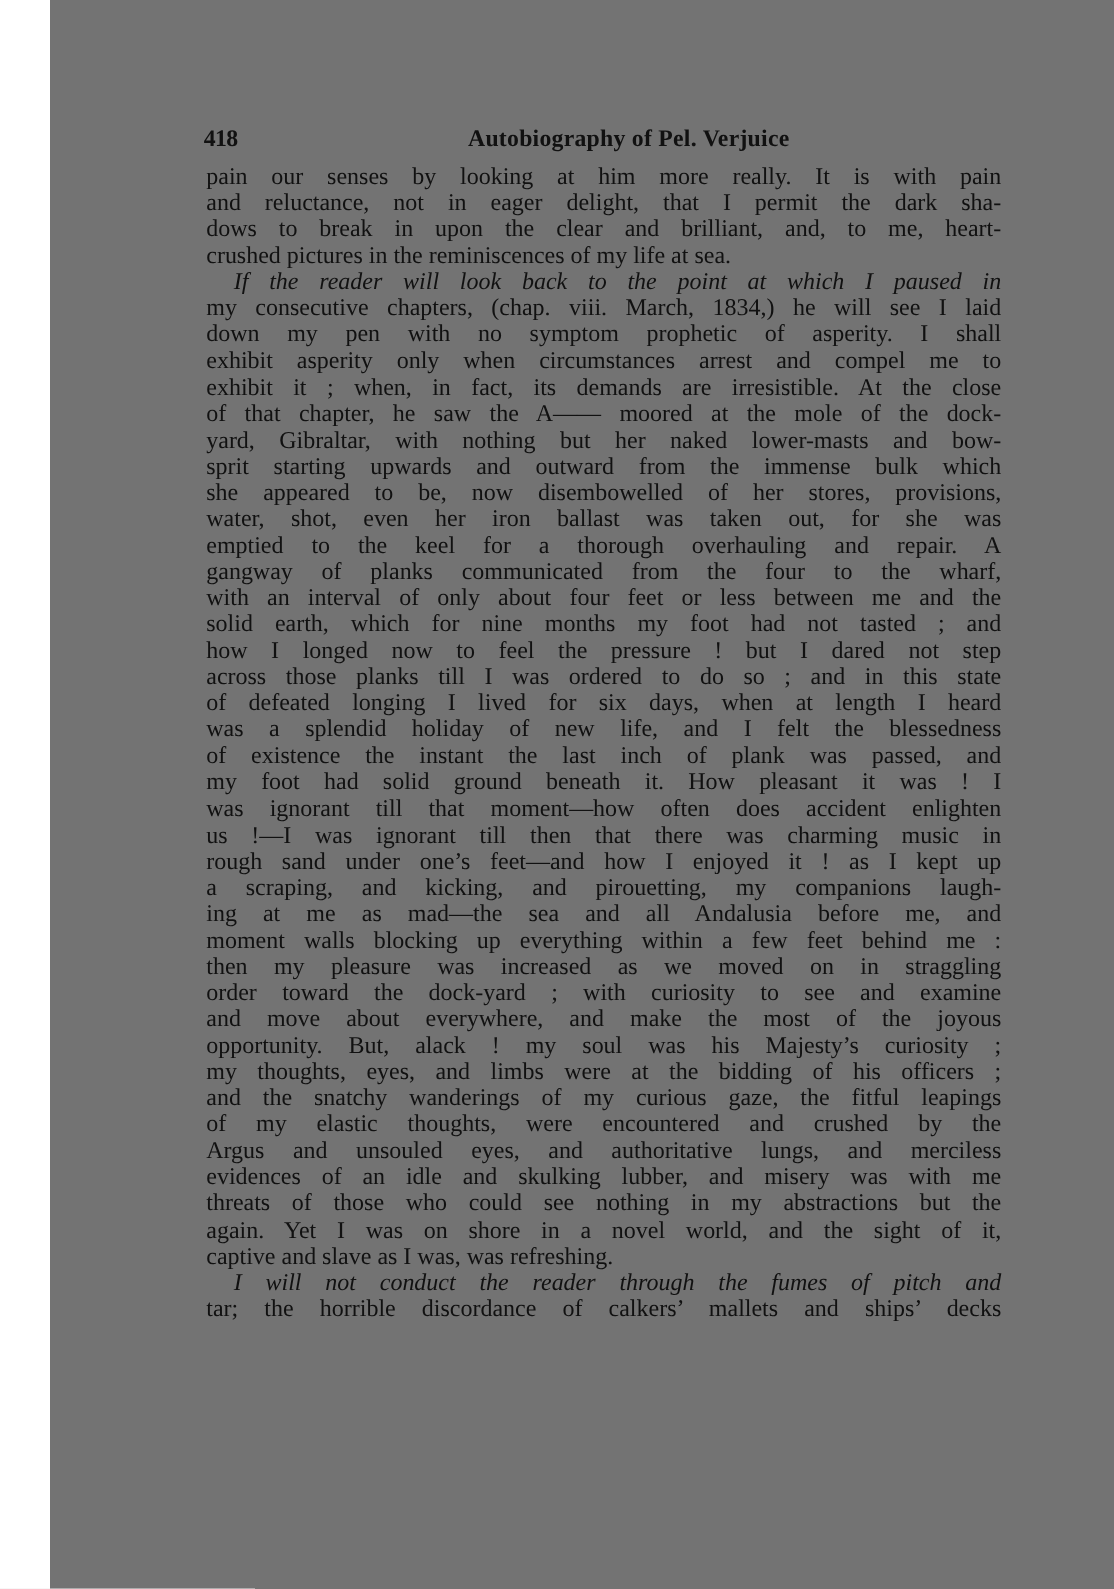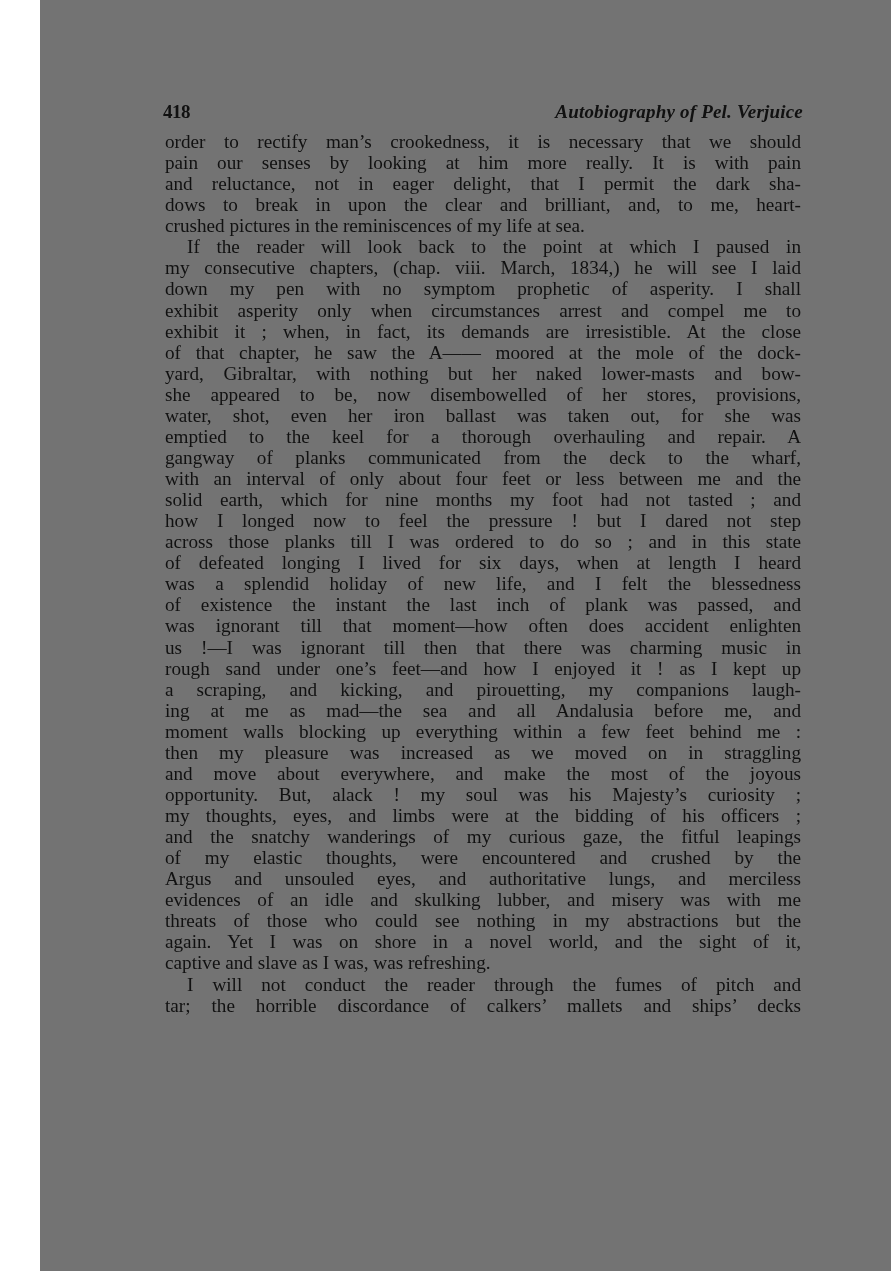--- a/index.html
+++ b/index.html
@@ -12,81 +12,83 @@
   }
   .running-head {
     position: absolute; left: 123px; top: 101px; width: 640px; height: 22px;
   }
   .page-number {
     position: absolute; left: 0; top: 0;
     font-family: "Liberation Serif", serif; font-weight: bold; font-size: 19px;
     letter-spacing: -0.5px;
   }
   .running-title {
-    position: absolute; left: 0; right: 0; top: 0; text-align: right;
-    font-family: "Liberation Serif", serif; font-style: italic; font-weight: bold;
+    position: absolute; left: 0; right: 0; top: 0; text-align: center;
+    font-family: "Liberation Serif", serif; font-weight: bold;
     font-size: 19px; padding-left: 40px; letter-spacing: 0.2px;
   }
   .body-text {
     position: absolute; left: 125px; top: 131px; width: 636px;
     font-family: "Liberation Serif", serif; font-size: 19.2px;
   }
   .line {
     display: block; height: 21.07px; line-height: 21.07px;
     text-align: justify; text-align-last: justify; white-space: nowrap;
     overflow: visible;
   }
   .line.last { text-align-last: left; }
-  .line.indent { padding-left: 22px; }
+  .line.indent { padding-left: 22px; font-style: italic; }
   .para { margin: 0; }
 </style>
 </head>
 <body>
 
 <div class="page">
   <div class="running-head">
     <span class="page-number">418</span>
     <span class="running-title">Autobiography of Pel. Verjuice</span>
   </div>
 
   <div class="body-text">
     <div class="para">
-      <span class="line">order to rectify man’s crookedness, it is necessary that we should</span>
       <span class="line">pain our senses by looking at him more really.  It is with pain</span>
       <span class="line">and reluctance, not in eager delight, that I permit the dark sha-</span>
       <span class="line">dows to break in upon the clear and brilliant, and, to me, heart-</span>
       <span class="line last">crushed pictures in the reminiscences of my life at sea.</span>
     </div>
 
     <div class="para">
       <span class="line indent">If the reader will look back to the point at which I paused in</span>
       <span class="line">my consecutive chapters, (chap. viii. March, 1834,) he will see I laid</span>
       <span class="line">down my pen with no symptom prophetic of asperity.  I shall</span>
       <span class="line">exhibit asperity only when circumstances arrest and compel me to</span>
       <span class="line">exhibit it ; when, in fact, its demands are irresistible.  At the close</span>
       <span class="line">of that chapter, he saw the A—— moored at the mole of the dock-</span>
       <span class="line">yard, Gibraltar, with nothing but her naked lower-masts and bow-</span>
+      <span class="line">sprit starting upwards and outward from the immense bulk which</span>
       <span class="line">she appeared to be, now disembowelled of her stores, provisions,</span>
       <span class="line">water, shot, even her iron ballast was taken out, for she was</span>
       <span class="line">emptied to the keel for a thorough overhauling and repair.  A</span>
-      <span class="line">gangway of planks communicated from the deck to the wharf,</span>
+      <span class="line">gangway of planks communicated from the four to the wharf,</span>
       <span class="line">with an interval of only about four feet or less between me and the</span>
       <span class="line">solid earth, which for nine months my foot had not tasted ; and</span>
       <span class="line">how I longed now to feel the pressure ! but I dared not step</span>
       <span class="line">across those planks till I was ordered to do so ; and in this state</span>
       <span class="line">of defeated longing I lived for six days, when at length I heard</span>
       <span class="line">was a splendid holiday of new life, and I felt the blessedness</span>
       <span class="line">of existence the instant the last inch of plank was passed, and</span>
+      <span class="line">my foot had solid ground beneath it.  How pleasant it was !  I</span>
       <span class="line">was ignorant till that moment—how often does accident enlighten</span>
       <span class="line">us !—I was ignorant till then that there was charming music in</span>
       <span class="line">rough sand under one’s feet—and how I enjoyed it ! as I kept up</span>
       <span class="line">a scraping, and kicking, and pirouetting, my companions laugh-</span>
       <span class="line">ing at me as mad—the sea and all Andalusia before me, and</span>
       <span class="line">moment walls blocking up everything within a few feet behind me :</span>
       <span class="line">then my pleasure was increased as we moved on in straggling</span>
+      <span class="line">order toward the dock-yard ; with curiosity to see and examine</span>
       <span class="line">and move about everywhere, and make the most of the joyous</span>
       <span class="line">opportunity.  But, alack ! my soul was his Majesty’s curiosity ;</span>
       <span class="line">my thoughts, eyes, and limbs were at the bidding of his officers ;</span>
       <span class="line">and the snatchy wanderings of my curious gaze, the fitful leapings</span>
       <span class="line">of my elastic thoughts, were encountered and crushed by the</span>
       <span class="line">Argus and unsouled eyes, and authoritative lungs, and merciless</span>
       <span class="line">evidences of an idle and skulking lubber, and misery was with me</span>
       <span class="line">threats of those who could see nothing in my abstractions but the</span>
       <span class="line">again.  Yet I was on shore in a novel world, and the sight of it,</span>
       <span class="line last">captive and slave as I was, was refreshing.</span>

